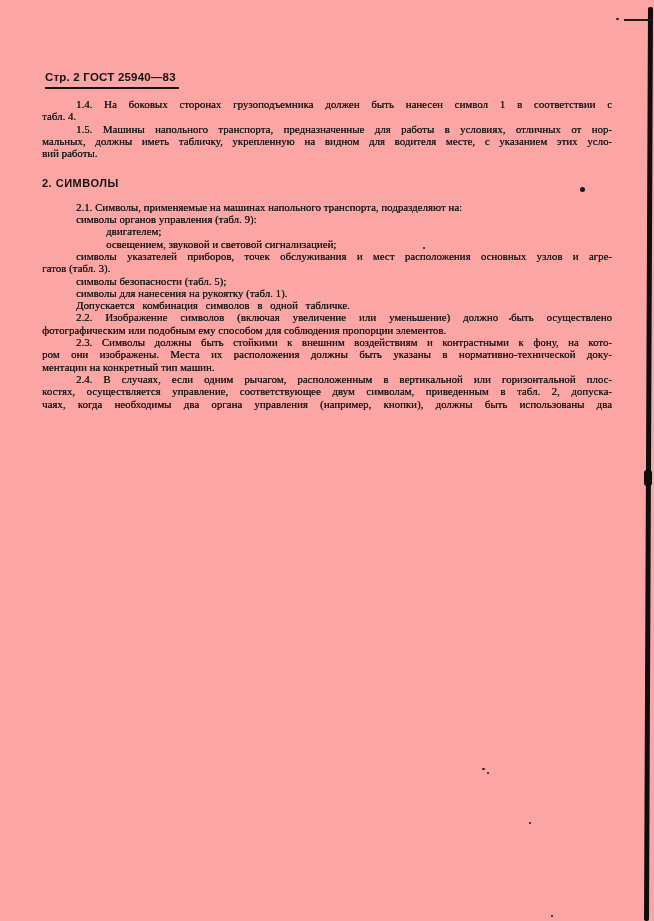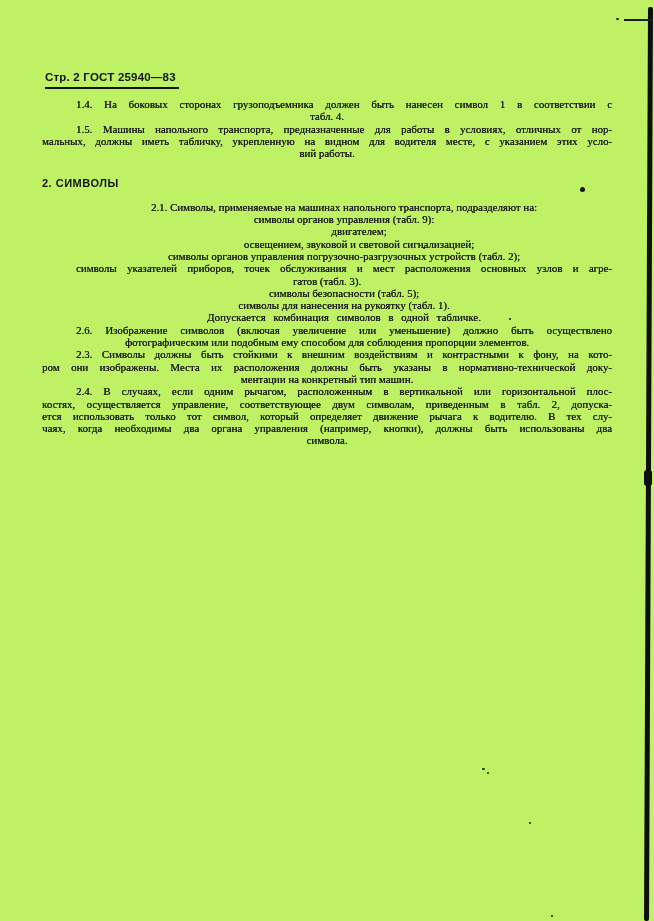--- a/index.html
+++ b/index.html
@@ -4,21 +4,21 @@
 <style>
   html, body {
     margin: 0;
     padding: 0;
     background: #ffffff;
   }
   .page {
     position: relative;
     width: 654px;
     height: 921px;
-    background: #bef264;
+    background: #fca5a5;
     overflow: hidden;
     font-family: "Liberation Serif", serif;
     color: #1a1a1a;
   }
 
   
   .page-header {
     position: absolute;
     left: 45px;
     top: 71px;
@@ -39,21 +39,21 @@
     position: absolute;
     left: 42px;
     right: 42px;
     top: 98px;
     font-size: 10.9px;
     line-height: 12.3px;
     color: #1b1b1b;
     text-shadow: 0.2px 0 0 currentColor; 
   }
   .ln {
-    text-align: center;
+    text-align: left;
     white-space: normal;
   }
   .ln.j {               
     text-align: justify;
     text-align-last: justify;
   }
   .i1 { padding-left: 34px; }   
   .i2 { padding-left: 64px; }   
   .wsp { word-spacing: 5px; }   
 
@@ -127,39 +127,36 @@
     <div class="ln j i1">1.5. Машины напольного транспорта, предназначенные для работы в условиях, отличных от нор-</div>
     <div class="ln j">мальных, должны иметь табличку, укрепленную на видном для водителя месте, с указанием этих усло-</div>
     <div class="ln">вий работы.</div>
 
     <h2 class="section-heading">2. СИМВОЛЫ</h2>
 
     <div class="ln i1">2.1. Символы, применяемые на машинах напольного транспорта, подразделяют на:</div>
     <div class="ln i1">символы органов управления (табл. 9):</div>
     <div class="ln i2">двигателем;</div>
     <div class="ln i2">освещением, звуковой и световой сигнализацией;</div>
-    <div class="ln i1">символы органов управления погрузочно-разгрузочных устройств (табл. 2);</div>
     <div class="ln j i1">символы указателей приборов, точек обслуживания и мест расположения основных узлов и агре-</div>
     <div class="ln">гатов (табл. 3).</div>
     <div class="ln i1">символы безопасности (табл. 5);</div>
     <div class="ln i1">символы для нанесения на рукоятку (табл. 1).</div>
     <div class="ln i1 wsp">Допускается комбинация символов в одной табличке.</div>
 
-    <div class="ln j i1">2.6. Изображение символов (включая увеличение или уменьшение) должно быть осуществлено</div>
+    <div class="ln j i1">2.2. Изображение символов (включая увеличение или уменьшение) должно быть осуществлено</div>
     <div class="ln">фотографическим или подобным ему способом для соблюдения пропорции элементов.</div>
 
     <div class="ln j i1">2.3. Символы должны быть стойкими к внешним воздействиям и контрастными к фону, на кото-</div>
     <div class="ln j">ром они изображены. Места их расположения должны быть указаны в нормативно-технической доку-</div>
     <div class="ln">ментации на конкретный тип машин.</div>
 
     <div class="ln j i1">2.4. В случаях, если одним рычагом, расположенным в вертикальной или горизонтальной плос-</div>
     <div class="ln j">костях, осуществляется управление, соответствующее двум символам, приведенным в табл. 2, допуска-</div>
-    <div class="ln j">ется использовать только тот символ, который определяет движение рычага к водителю. В тех слу-</div>
     <div class="ln j">чаях, когда необходимы два органа управления (например, кнопки), должны быть использованы два</div>
-    <div class="ln">символа.</div>
 
   </main>
 
   <div class="edge-line"></div>
   <div class="edge-blob"></div>
   <div class="edge-tick"></div>
   <div class="mark tick-dot"></div>
   <div class="mark ink-dot"></div>
   <div class="mark speck-a"></div>
   <div class="mark speck-b"></div>

